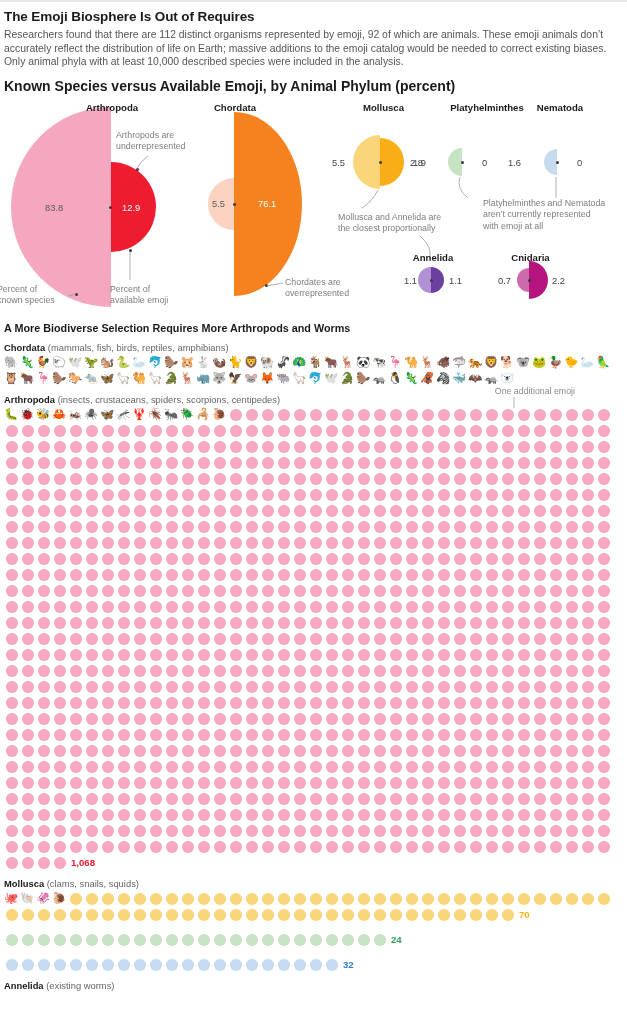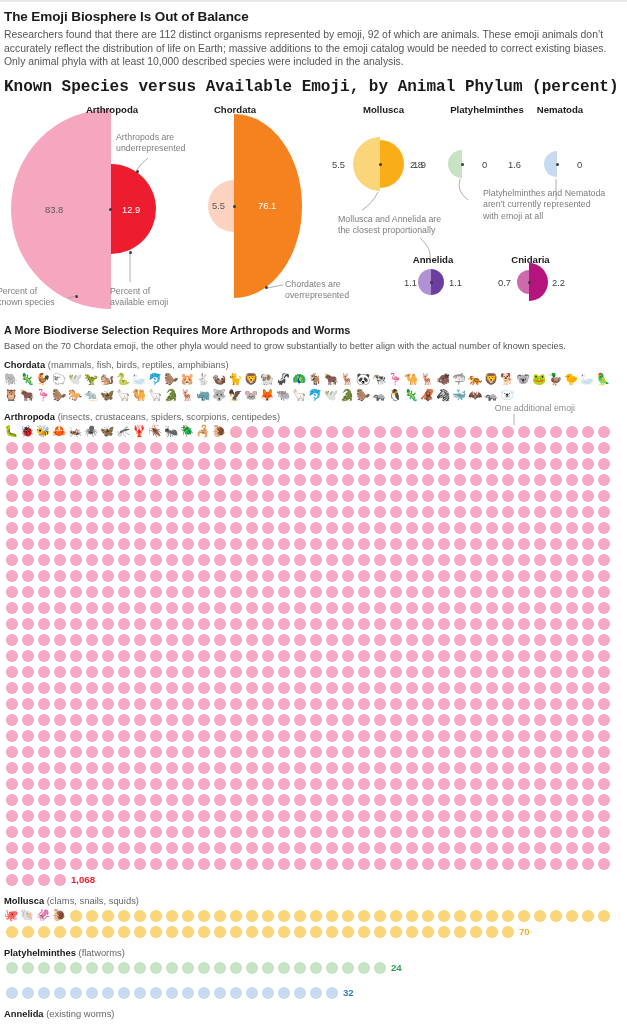--- a/index.html
+++ b/index.html
@@ -15,23 +15,22 @@
 
   h1.title {
     font-size: 13.5px; font-weight: bold; letter-spacing: -0.1px;
     padding: 7px 4px 4px 4px; color: #1a1a1a;
   }
   p.dek {
     font-size: 10.4px; line-height: 13.6px; color: #555555;
     padding: 0 4px 0 4px;
   }
   h2.sect {
-    font-size: 16px; font-weight: bold; color: #1a1a1a;
+    font-size: 14px; font-weight: bold; color: #1a1a1a;
     padding: 9px 4px 0 4px;
-    font-family: Liberation Mono, monospace;
   }
   h2.sect2 {
     font-size: 10.8px; font-weight: bold; color: #1a1a1a;
     padding: 0 4px 0 4px;
   }
   p.sub {
     font-size: 9.2px; color: #555555; padding: 5px 4px 0 4px;
   }
 
   
@@ -72,21 +71,21 @@
   .oneadd {
     position: absolute; font-size: 8.8px; color: #8a8a8a; white-space: nowrap;
   }
   .sectionblock { position: relative; }
 </style>
 </head>
 <body>
 
 <div class="rule-top"></div>
 
-<h1 class="title">The Emoji Biosphere Is Out of Balance</h1>
+<h1 class="title">The Emoji Biosphere Is Out of Requires</h1>
 <p class="dek">Researchers found that there are 112 distinct organisms represented by emoji, 92 of which are animals. These emoji animals don’t accurately reflect the distribution of life on Earth; massive additions to the emoji catalog would be needed to correct existing biases. Only animal phyla with at least 10,000 described species were included in the analysis.</p>
 <h2 class="sect">Known Species versus Available Emoji, by Animal Phylum (percent)</h2>
 
 <div class="pies" id="pies">
     <div style="position: absolute; left: 11px; top: 13px; width: 100px; height: 200px; background: rgb(244, 167, 191); border-top-left-radius: 100px; border-bottom-left-radius: 100px;"></div>
     <div style="position: absolute; left: 111px; top: 68px; width: 45px; height: 90px; background: rgb(237, 28, 46); border-top-right-radius: 45px; border-bottom-right-radius: 45px;"></div>
     <div class="phylum-label" style="left: 62px; top: 8px; width: 100px;">Arthropoda</div>
     <div class="num inside-dark" style="left: 45px; top: 108px;">83.8</div>
     <div class="num inside" style="left: 122px; top: 108px;">12.9</div>
     <div class="dotmark" style="left: 109px; top: 112px;"></div>
@@ -127,21 +126,21 @@
       <path d="M 378 96 Q 372 108 362 114" fill="none" stroke="#9a9a9a" stroke-width="0.8"></path>
     </svg>
     <svg class="leader" width="627" height="240" style="left: 0px; top: 0px;">
       <path d="M 420 142 Q 432 152 430 164" fill="none" stroke="#9a9a9a" stroke-width="0.8"></path>
     </svg>
     <div style="position: absolute; left: 448px; top: 54px; width: 14px; height: 28px; background: rgb(198, 227, 195); border-top-left-radius: 14px; border-bottom-left-radius: 14px;"></div>
     <div class="phylum-label" style="left: 437px; top: 8px; width: 100px;">Platyhelminthes</div>
     <div class="num" style="left: 413px; top: 63px;">1.9</div>
     <div class="num" style="left: 482px; top: 63px;">0</div>
     <div class="dotmark" style="left: 461px; top: 67px;"></div>
-    <div class="annot" style="left: 483px; top: 92px; width: 145px;">Platyhelminthes and Nematoda<br>aren’t currently represented<br>with emoji at all</div>
+    <div class="annot" style="left: 483px; top: 104px; width: 145px;">Platyhelminthes and Nematoda<br>aren’t currently represented<br>with emoji at all</div>
     <svg class="leader" width="627" height="240" style="left: 0px; top: 0px;">
       <path d="M 460 83 Q 456 95 468 104" fill="none" stroke="#9a9a9a" stroke-width="0.8"></path>
     </svg>
     <svg class="leader" width="627" height="240" style="left: 0px; top: 0px;">
       <path d="M 556 83 L 556 104" fill="none" stroke="#9a9a9a" stroke-width="0.8"></path>
     </svg>
     <div style="position: absolute; left: 544px; top: 55px; width: 13px; height: 26px; background: rgb(198, 219, 240); border-top-left-radius: 13px; border-bottom-left-radius: 13px;"></div>
     <div class="phylum-label" style="left: 530px; top: 8px; width: 60px;">Nematoda</div>
     <div class="num" style="left: 508px; top: 63px;">1.6</div>
     <div class="num" style="left: 577px; top: 63px;">0</div>
@@ -155,21 +154,20 @@
     <div style="position: absolute; left: 517px; top: 174px; width: 12px; height: 24px; background: rgb(204, 106, 173); border-top-left-radius: 12px; border-bottom-left-radius: 12px;"></div>
     <div style="position: absolute; left: 529px; top: 167px; width: 19px; height: 38px; background: rgb(181, 20, 127); border-top-right-radius: 19px; border-bottom-right-radius: 19px;"></div>
     <div class="phylum-label" style="left: 508px; top: 158px; width: 45px;">Cnidaria</div>
     <div class="num" style="left: 498px; top: 181px;">0.7</div>
     <div class="num" style="left: 552px; top: 181px;">2.2</div>
     <div class="dotmark" style="left: 528px; top: 185px;"></div>
   </div>
 
 <div class="sectionblock">
   <h2 class="sect2">A More Biodiverse Selection Requires More Arthropods and Worms</h2>
-  <p class="sub">Based on the 70 Chordata emoji, the other phyla would need to grow substantially to better align with the actual number of known species.</p>
   <div id="rows">
       <div class="sectionblock" style="padding-top: 8px;">
         <div class="rowlabel"><b>Chordata</b><span class="paren"> (mammals, fish, birds, reptiles, amphibians)</span></div>
         <div class="gridwrap">
           <div class="cells">
             <div class="cell">
               <span class="emo">🐘</span>
             </div>
             <div class="cell">
               <span class="emo">🦎</span>
@@ -3809,21 +3807,20 @@
               <div class="dot" style="background: rgb(251, 213, 121);"></div>
             </div>
             <div class="cell">
               <div class="dot" style="background: rgb(251, 213, 121);"></div>
             </div>
             <span class="count" style="color: rgb(249, 174, 23);">70</span>
           </div>
         </div>
       </div>
       <div class="sectionblock" style="padding-top: 7px;">
-        <div class="rowlabel"><b>Platyhelminthes</b><span class="paren"> (flatworms)</span></div>
         <div class="gridwrap">
           <div class="cells">
             <div class="cell">
               <div class="dot" style="background: rgb(198, 227, 195);"></div>
             </div>
             <div class="cell">
               <div class="dot" style="background: rgb(198, 227, 195);"></div>
             </div>
             <div class="cell">
               <div class="dot" style="background: rgb(198, 227, 195);"></div>

